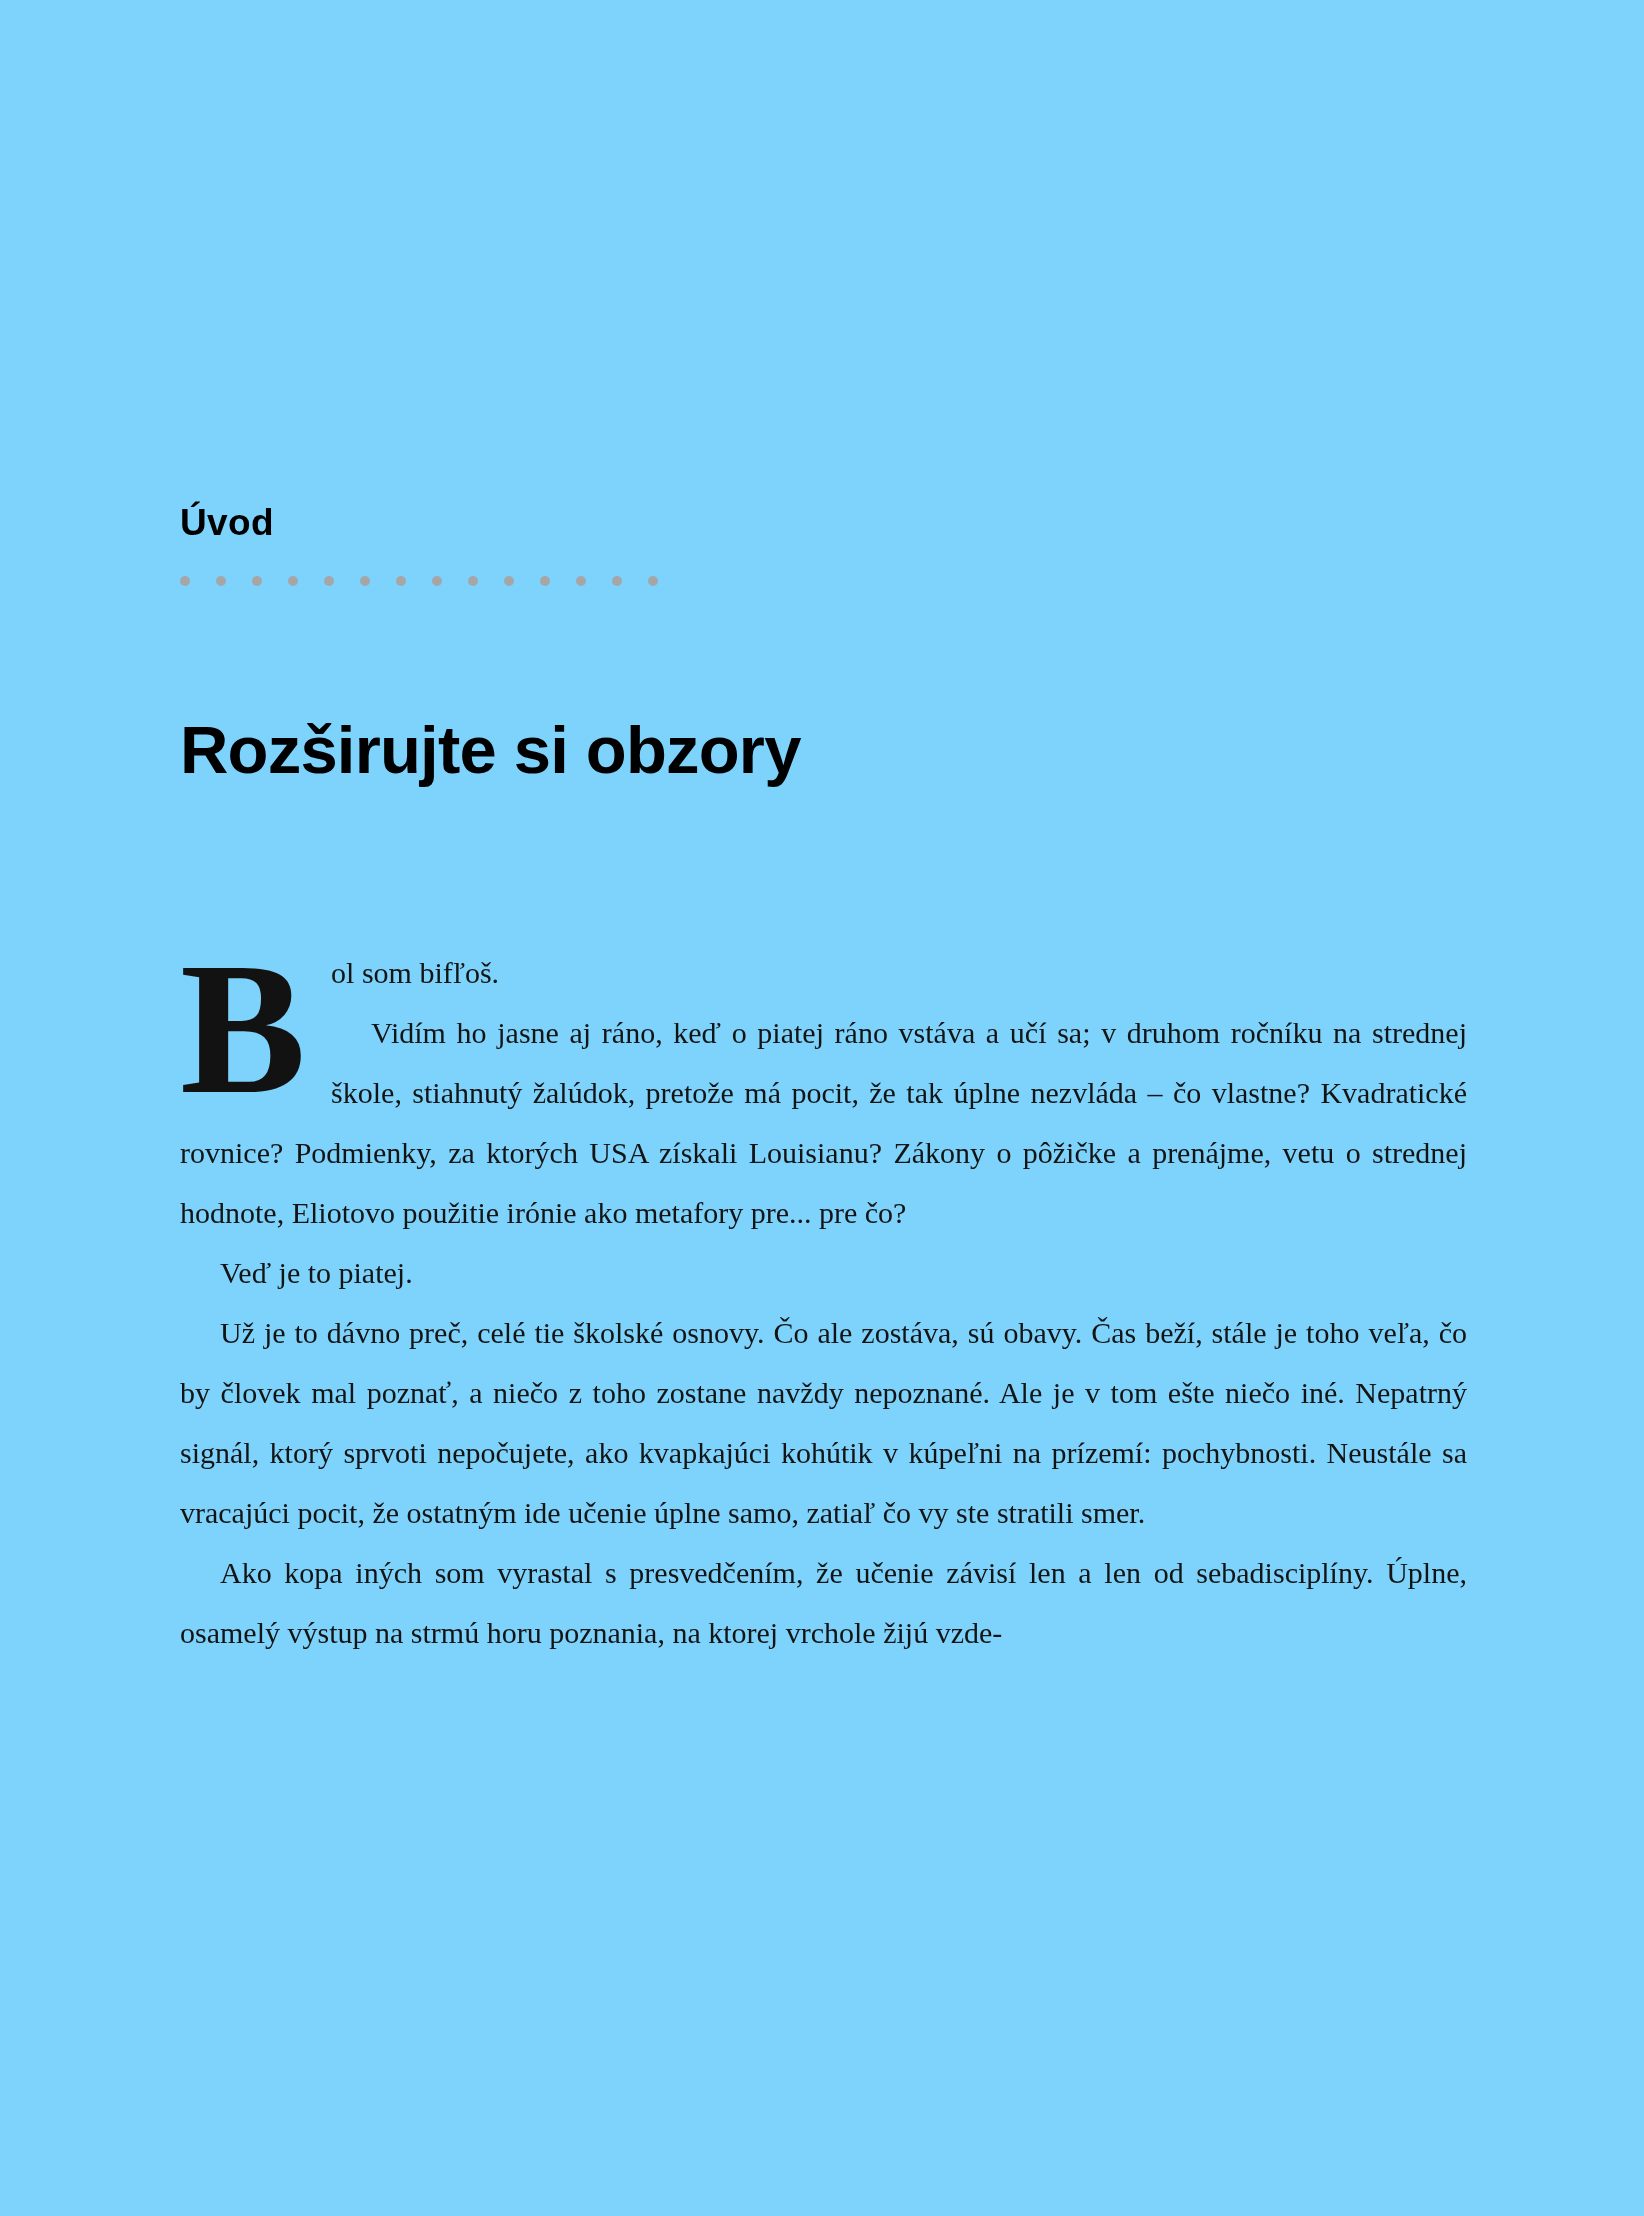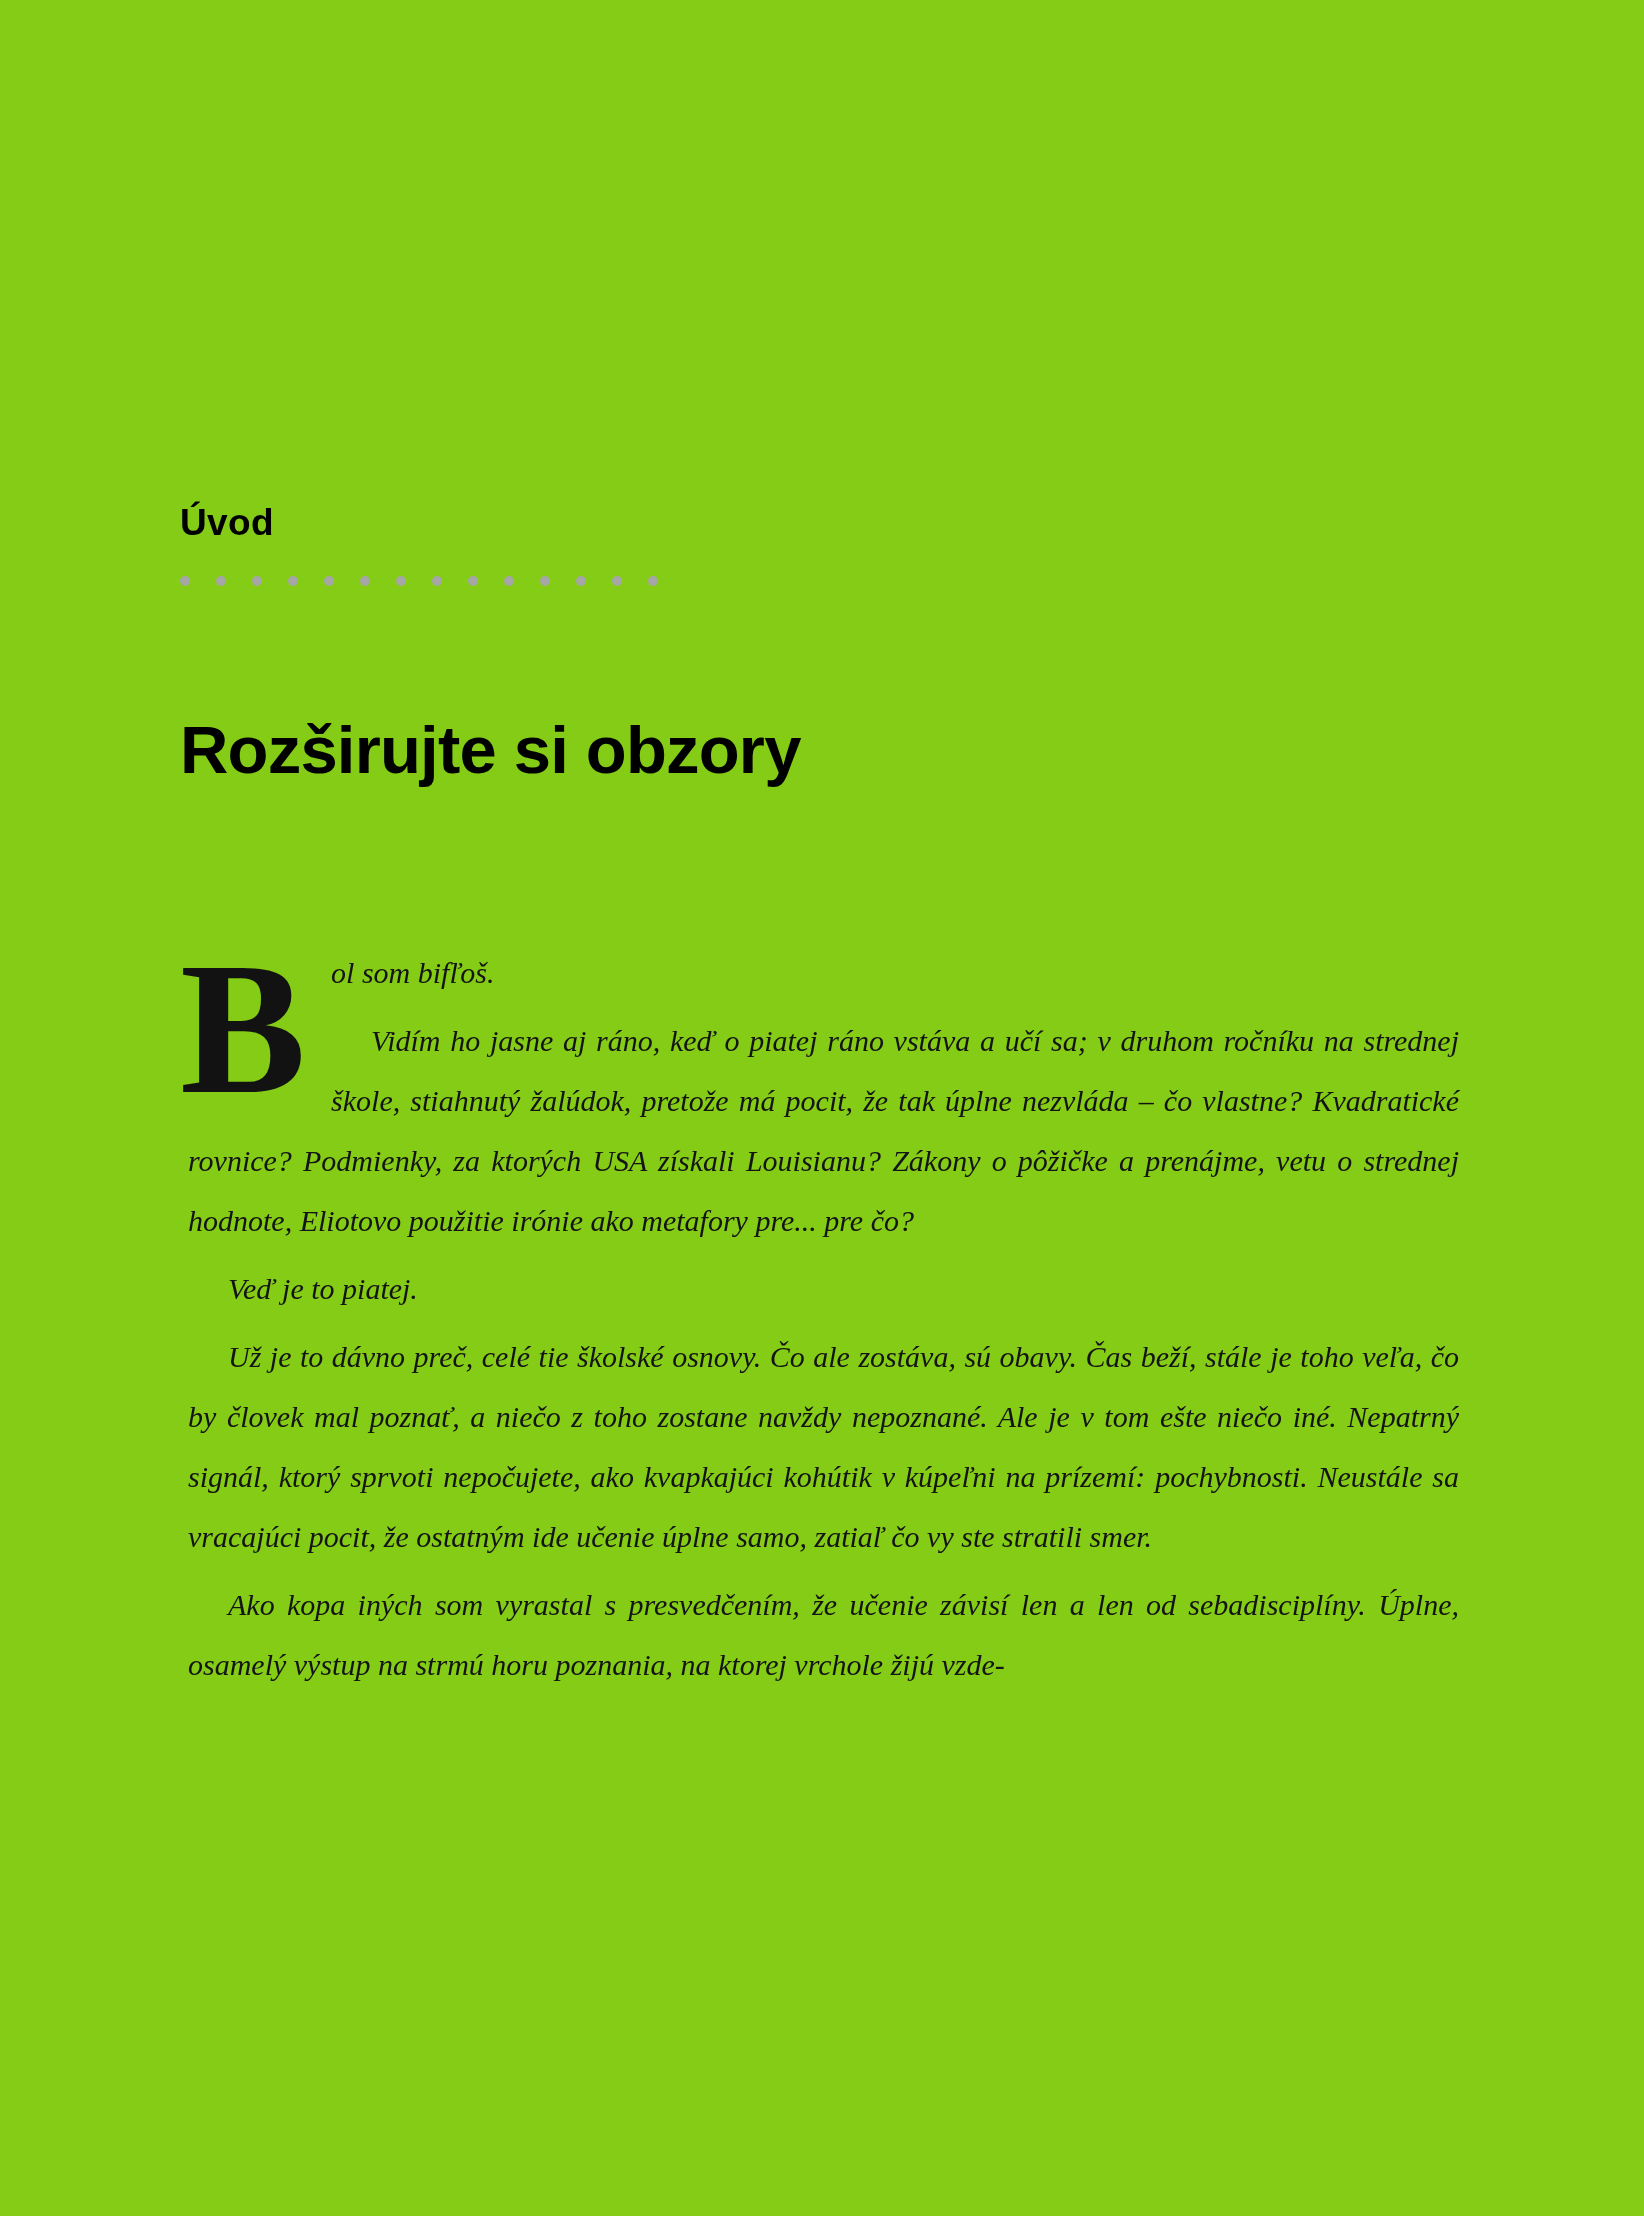--- a/index.html
+++ b/index.html
@@ -4,21 +4,21 @@
 <style>
   html, body {
     margin: 0;
     padding: 0;
     background: #e9e9e9;
   }
   .page {
     width: 1645px;
     height: 2216px;
     margin: 0 auto;
-    background: #84cc16;
+    background: #7dd3fc;
     box-sizing: border-box;
     padding: 0 178px 0 180px;
     font-family: "Liberation Serif", serif;
     color: #121212;
     overflow: hidden;
   }
   .section-label {
     font-family: "Liberation Sans", sans-serif;
     font-weight: 700;
     font-size: 37px;
@@ -52,23 +52,22 @@
     margin-top: 125px;
   }
   .body-text {
     margin-top: 155px;
     font-size: 30px;
     line-height: 60px;
     text-align: justify;
     color: #141414;
   }
   .body-text p {
-    margin: 8px;
+    margin: 0;
     padding: 0;
-    font-style: italic;
   }
   .dropcap {
     float: left;
     font-family: "Liberation Serif", serif;
     font-weight: 700;
     font-size: 189px;
     line-height: 165px;
     height: 176px;
     margin-top: 3.3px;
     margin-right: 25px;

